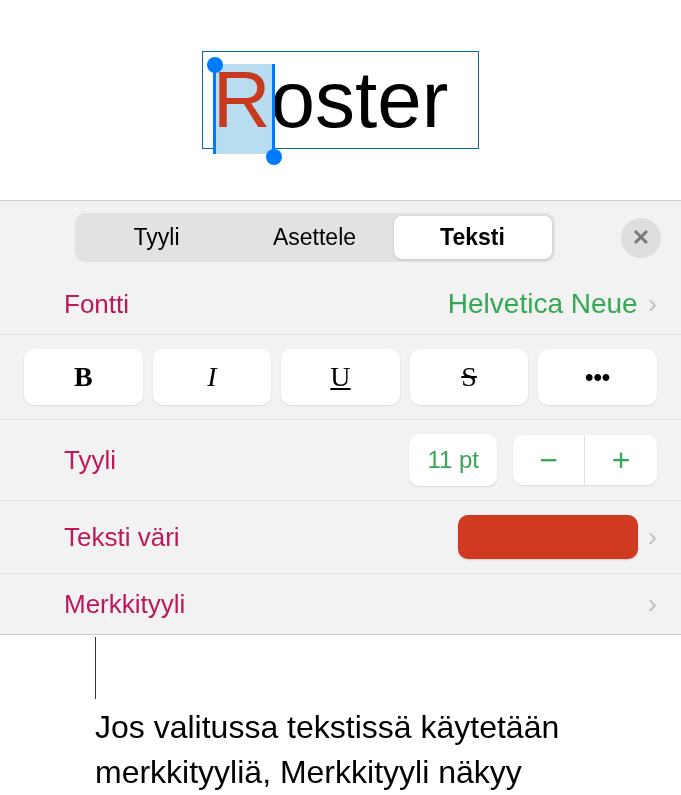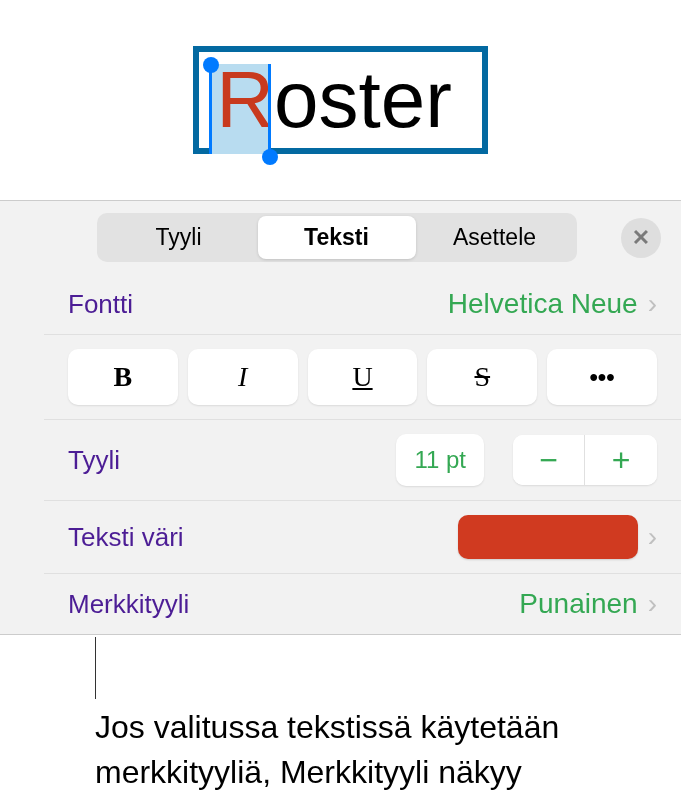--- a/index.html
+++ b/index.html
@@ -15,22 +15,22 @@
       position: relative;
     }
     .preview-area {
       height: 200px;
       display: flex;
       align-items: center;
       justify-content: center;
       background: #fff;
     }
     .text-box {
-      border: 6px solid #0369a1;
-      padding: 8px 30px 8px 17px;
+      border: 1px solid #0369a1;
+      padding: 8px 30px 8px 10px;
       position: relative;
     }
     .selection-highlight {
       position: absolute;
       background: #b8dcf0;
       left: 10px;
       top: 12px;
       width: 62px;
       height: 90px;
       z-index: 0;
@@ -77,21 +77,20 @@
     .preview-first {
       color: #c83a1e;
     }
     .preview-rest {
       color: #000;
     }
     .panel {
       background: #f2f2f2;
       border-top: 1px solid #ccc;
       border-bottom: 1px solid #ccc;
-      padding-left: 44px;
     }
     .tabs-row {
       display: flex;
       align-items: center;
       padding: 12px 20px;
       gap: 12px;
     }
     .segmented-control {
       display: flex;
       background: #e2e2e2;
@@ -130,21 +129,22 @@
     }
     .row {
       display: flex;
       align-items: center;
       justify-content: space-between;
       padding: 14px 24px;
       font-size: 26px;
       border-bottom: 1px solid #e0e0e0;
     }
     .row-label {
-      color: #4c1d95;
+      color: #be185d;
+      margin-left: 40px;
     }
     .row-value {
       display: flex;
       align-items: center;
       gap: 10px;
     }
     .value-green {
       color: #34a853;
       font-size: 28px;
     }
@@ -180,21 +180,21 @@
     .style-btn .strike-glyph { text-decoration: line-through; }
     .more-dots {
       font-size: 24px;
       letter-spacing: 0px;
       font-family: -apple-system, sans-serif;
       font-weight: 900;
     }
     .size-controls {
       display: flex;
       align-items: center;
-      gap: 17px;
+      gap: 4px;
     }
     .size-value {
       background: #fff;
       border-radius: 10px;
       padding: 12px 18px;
       color: #34a853;
       font-size: 24px;
       box-shadow: 0 1px 2px rgba(0,0,0,0.1);
       margin-right: 12px;
     }
@@ -262,22 +262,22 @@
     <div class="preview-text">
       <span class="preview-first">R</span><span class="preview-rest">oster</span>
     </div>
   </div>
 </div>
 
 <div class="panel">
   <div class="tabs-row">
     <div class="segmented-control">
       <div class="segment">Tyyli</div>
+      <div class="segment">Asettele</div>
       <div class="segment active">Teksti</div>
-      <div class="segment">Asettele</div>
     </div>
     <div class="close-btn">
       <span>✕</span>
     </div>
   </div>
 
   <div class="row">
     <span class="row-label">Fontti</span>
     <div class="row-value">
       <span class="value-green">Helvetica Neue</span>
@@ -318,21 +318,20 @@
     <span class="row-label">Teksti väri</span>
     <div class="row-value">
       <div class="color-swatch" style="background:#d03a20"></div>
       <span class="chevron">›</span>
     </div>
   </div>
 
   <div class="row" style="border-bottom:none;">
     <span class="row-label">Merkkityyli</span>
     <div class="row-value">
-      <span class="value-green">Punainen</span>
       <span class="chevron">›</span>
     </div>
   </div>
 </div>
 
 <div class="callout">
   <div class="callout-line"></div>
   <div class="callout-text">Jos valitussa tekstissä käytetään merkkityyliä, Merkkityyli näkyy tässä.</div>
 </div>
 

